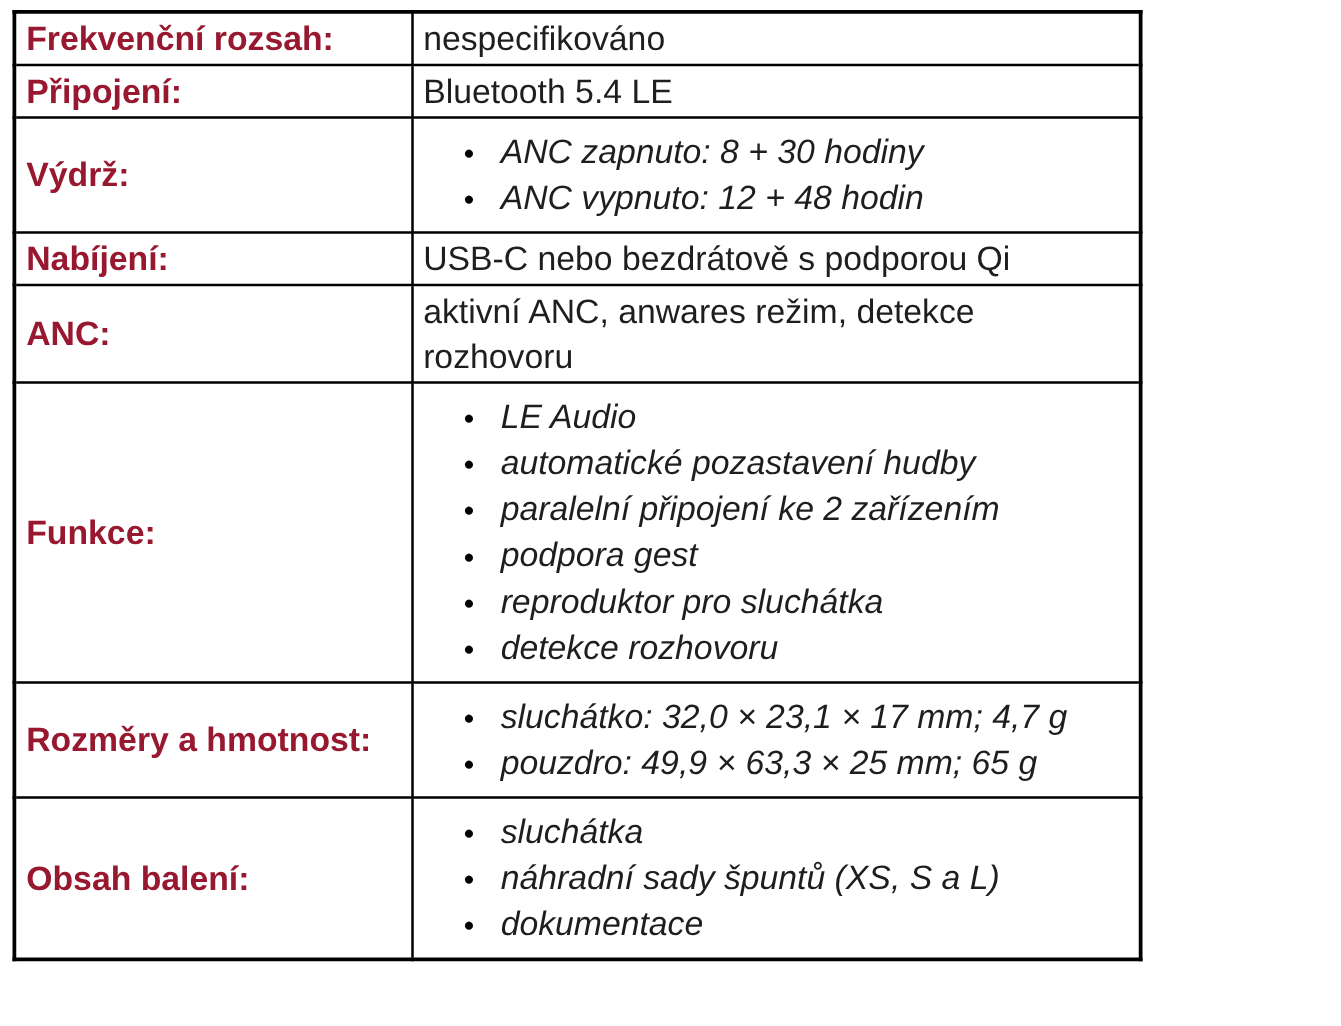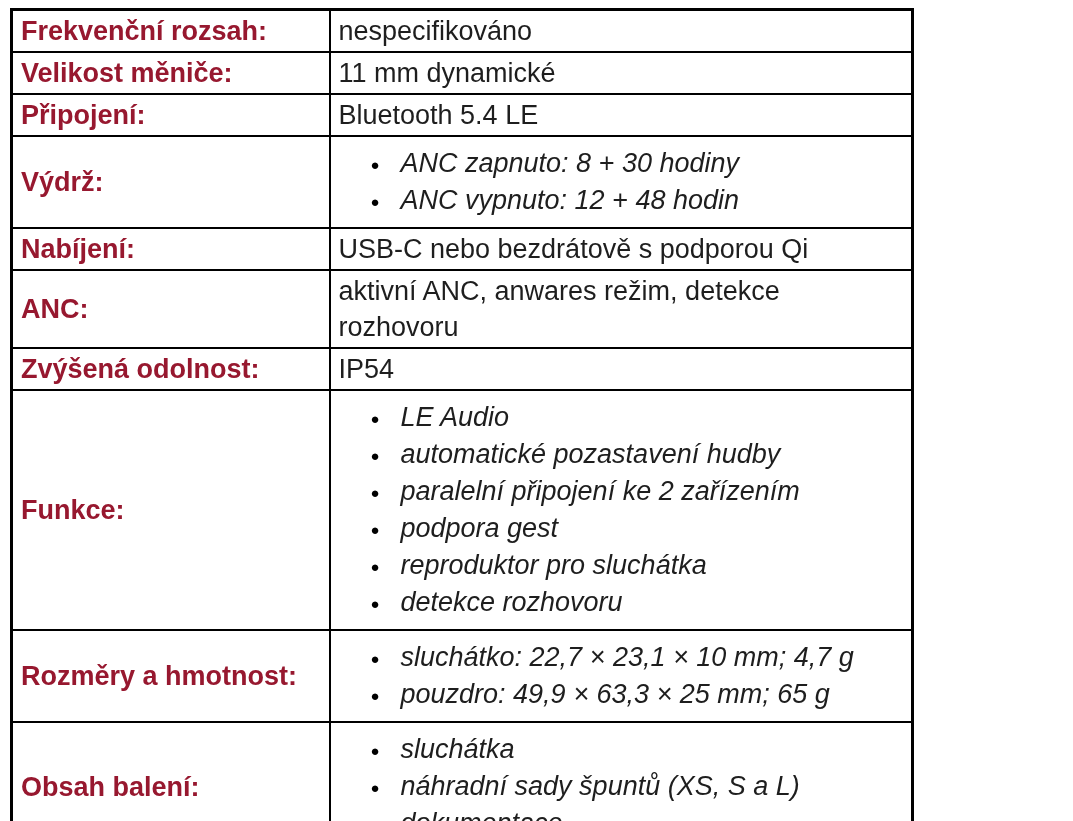--- a/index.html
+++ b/index.html
@@ -70,24 +70,20 @@
     <colgroup>
       <col class="col-label">
       <col class="col-value">
     </colgroup>
     <tbody>
         <tr>
           <td class="label-cell">Frekvenční rozsah:</td>
           <td class="value-cell">nespecifikováno</td>
         </tr>
         <tr>
-          <td class="label-cell">Velikost měniče:</td>
-          <td class="value-cell">11 mm dynamické</td>
-        </tr>
-        <tr>
           <td class="label-cell">Připojení:</td>
           <td class="value-cell">Bluetooth 5.4 LE</td>
         </tr>
         <tr>
           <td class="label-cell">Výdrž:</td>
           <td class="value-cell">
             <ul>
               <li>ANC zapnuto: 8 + 30 hodiny</li>
               <li>ANC vypnuto: 12 + 48 hodin</li>
             </ul>
@@ -95,41 +91,37 @@
         </tr>
         <tr>
           <td class="label-cell">Nabíjení:</td>
           <td class="value-cell">USB-C nebo bezdrátově s podporou Qi</td>
         </tr>
         <tr>
           <td class="label-cell">ANC:</td>
           <td class="value-cell">aktivní ANC, anwares režim, detekce rozhovoru</td>
         </tr>
         <tr>
-          <td class="label-cell">Zvýšená odolnost:</td>
-          <td class="value-cell">IP54</td>
-        </tr>
-        <tr>
           <td class="label-cell">Funkce:</td>
           <td class="value-cell">
             <ul>
               <li>LE Audio</li>
               <li>automatické pozastavení hudby</li>
               <li>paralelní připojení ke 2 zařízením</li>
               <li>podpora gest</li>
               <li>reproduktor pro sluchátka</li>
               <li>detekce rozhovoru</li>
             </ul>
           </td>
         </tr>
         <tr>
           <td class="label-cell">Rozměry a hmotnost:</td>
           <td class="value-cell">
             <ul>
-              <li>sluchátko: 22,7 × 23,1 × 10 mm; 4,7 g</li>
+              <li>sluchátko: 32,0 × 23,1 × 17 mm; 4,7 g</li>
               <li>pouzdro: 49,9 × 63,3 × 25 mm; 65 g</li>
             </ul>
           </td>
         </tr>
         <tr>
           <td class="label-cell">Obsah balení:</td>
           <td class="value-cell">
             <ul>
               <li>sluchátka</li>
               <li>náhradní sady špuntů (XS, S a L)</li>

